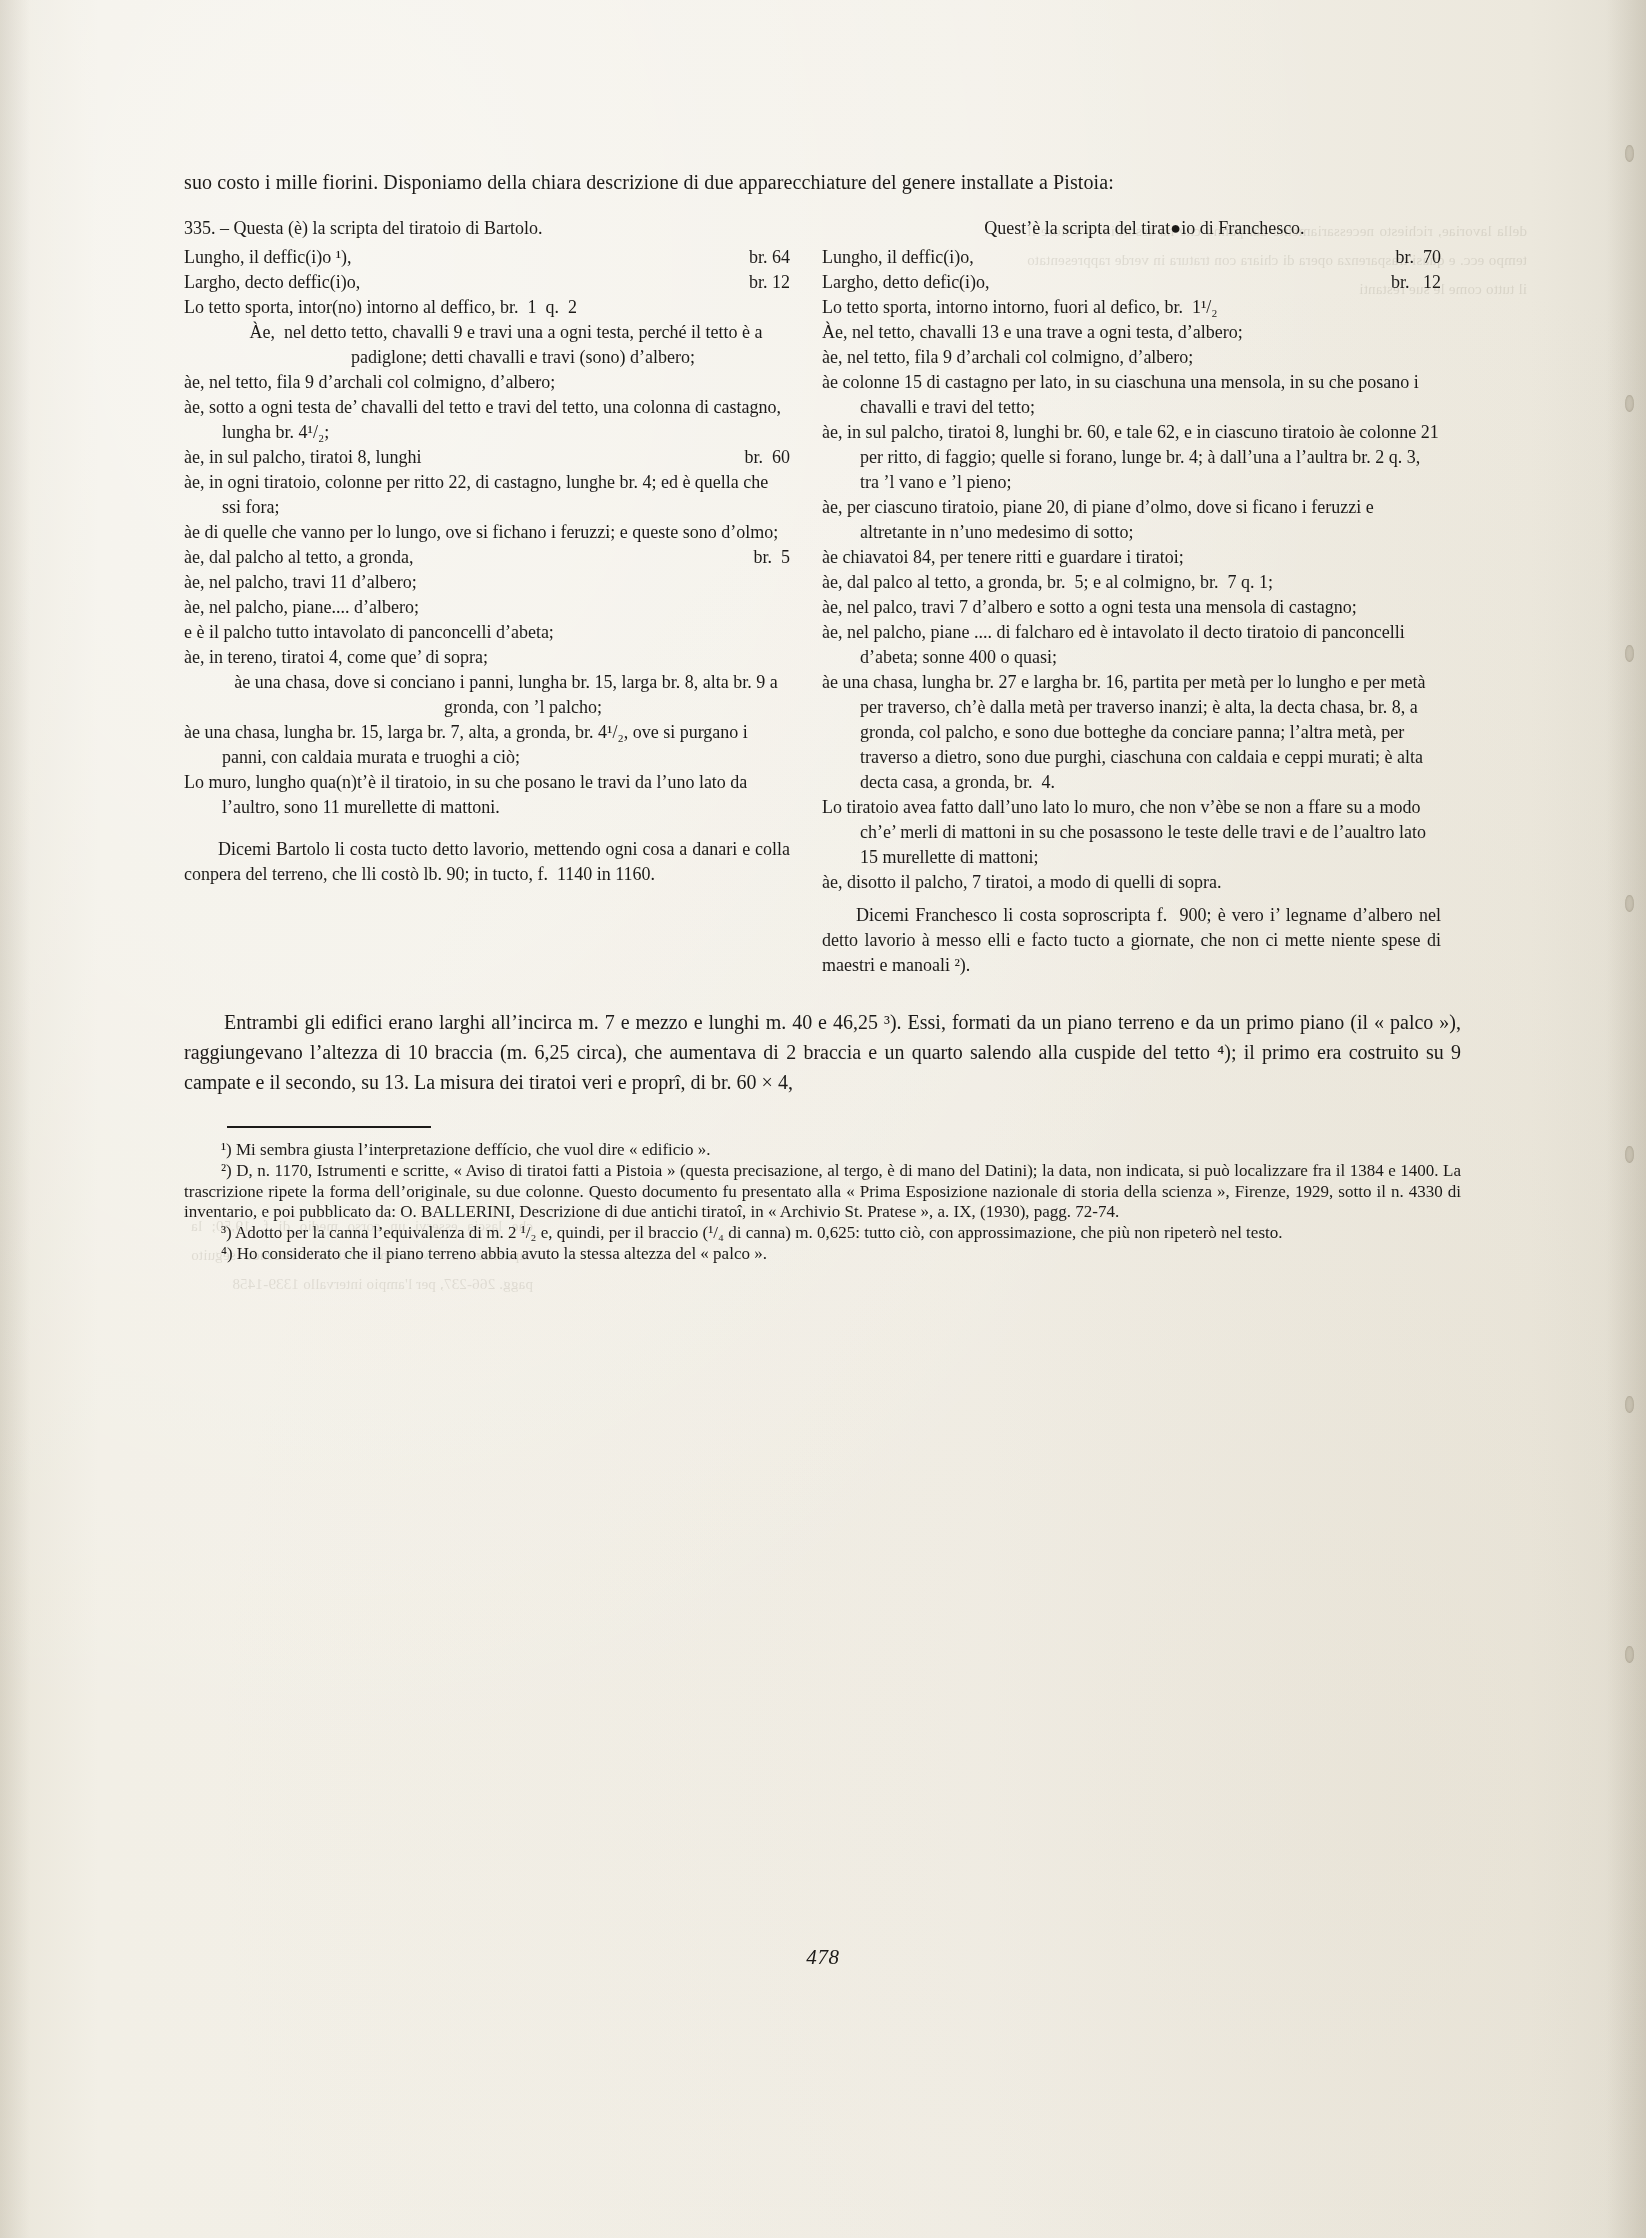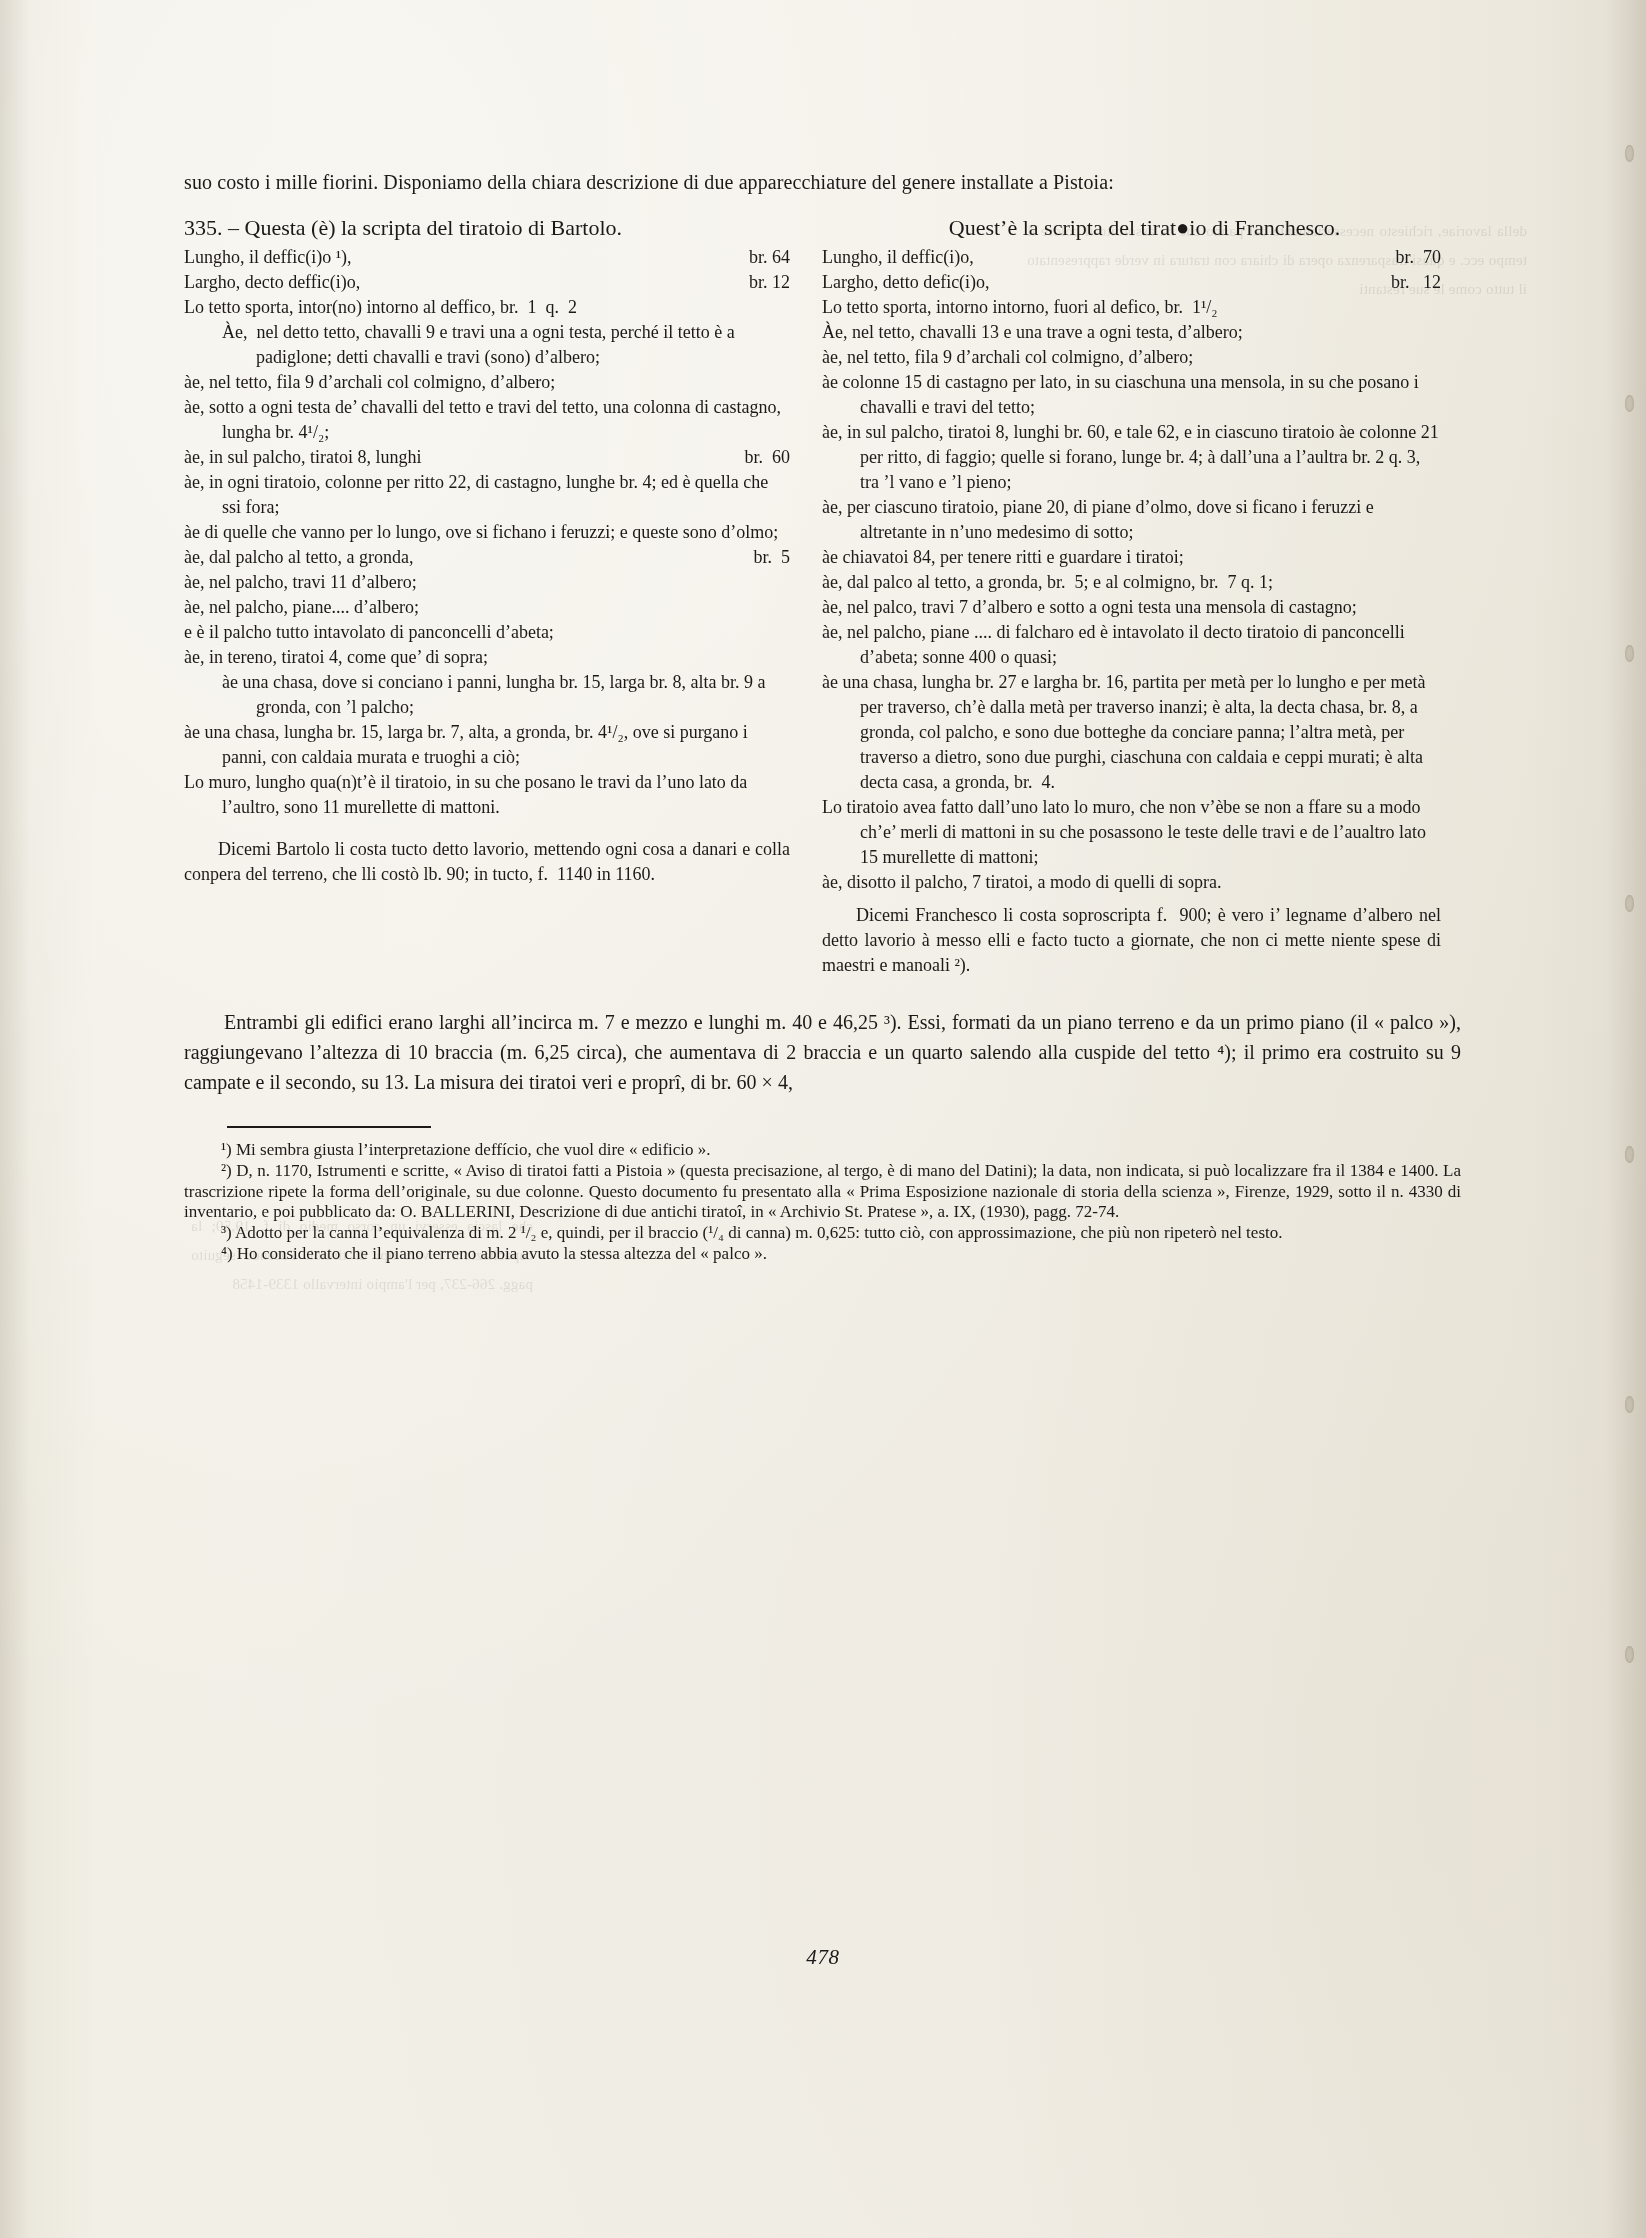--- a/index.html
+++ b/index.html
@@ -91,21 +91,21 @@
     display: flex;
     gap: 32px;
     margin-top: 18.4px;
   }
   .col {
     width: 606px;
   }
   .col.right { width: 619px; }
 
   .col-head {
-    font-size: 22px;
+    font-size: 18px;
     line-height: 26px;
     margin: 0 0 4px 0;
   }
   .col-head.center {
     text-align: center;
     padding-left: 26px;
   }
 
   .line {
     font-size: 18px;
@@ -114,20 +114,21 @@
     position: relative;
     white-space: pre-wrap;
   }
   .line.hang {
     padding-left: 38px;
     text-indent: -38px;
   }
   .line.ind2 {
     padding-left: 72px;
     text-indent: -34px;
+    text-align: center;
   }
   .line.para {
     text-indent: 34px;
     text-align: justify;
   }
   .flexline {
     display: flex;
     font-size: 18px;
     line-height: 25px;
     justify-content: space-between;

